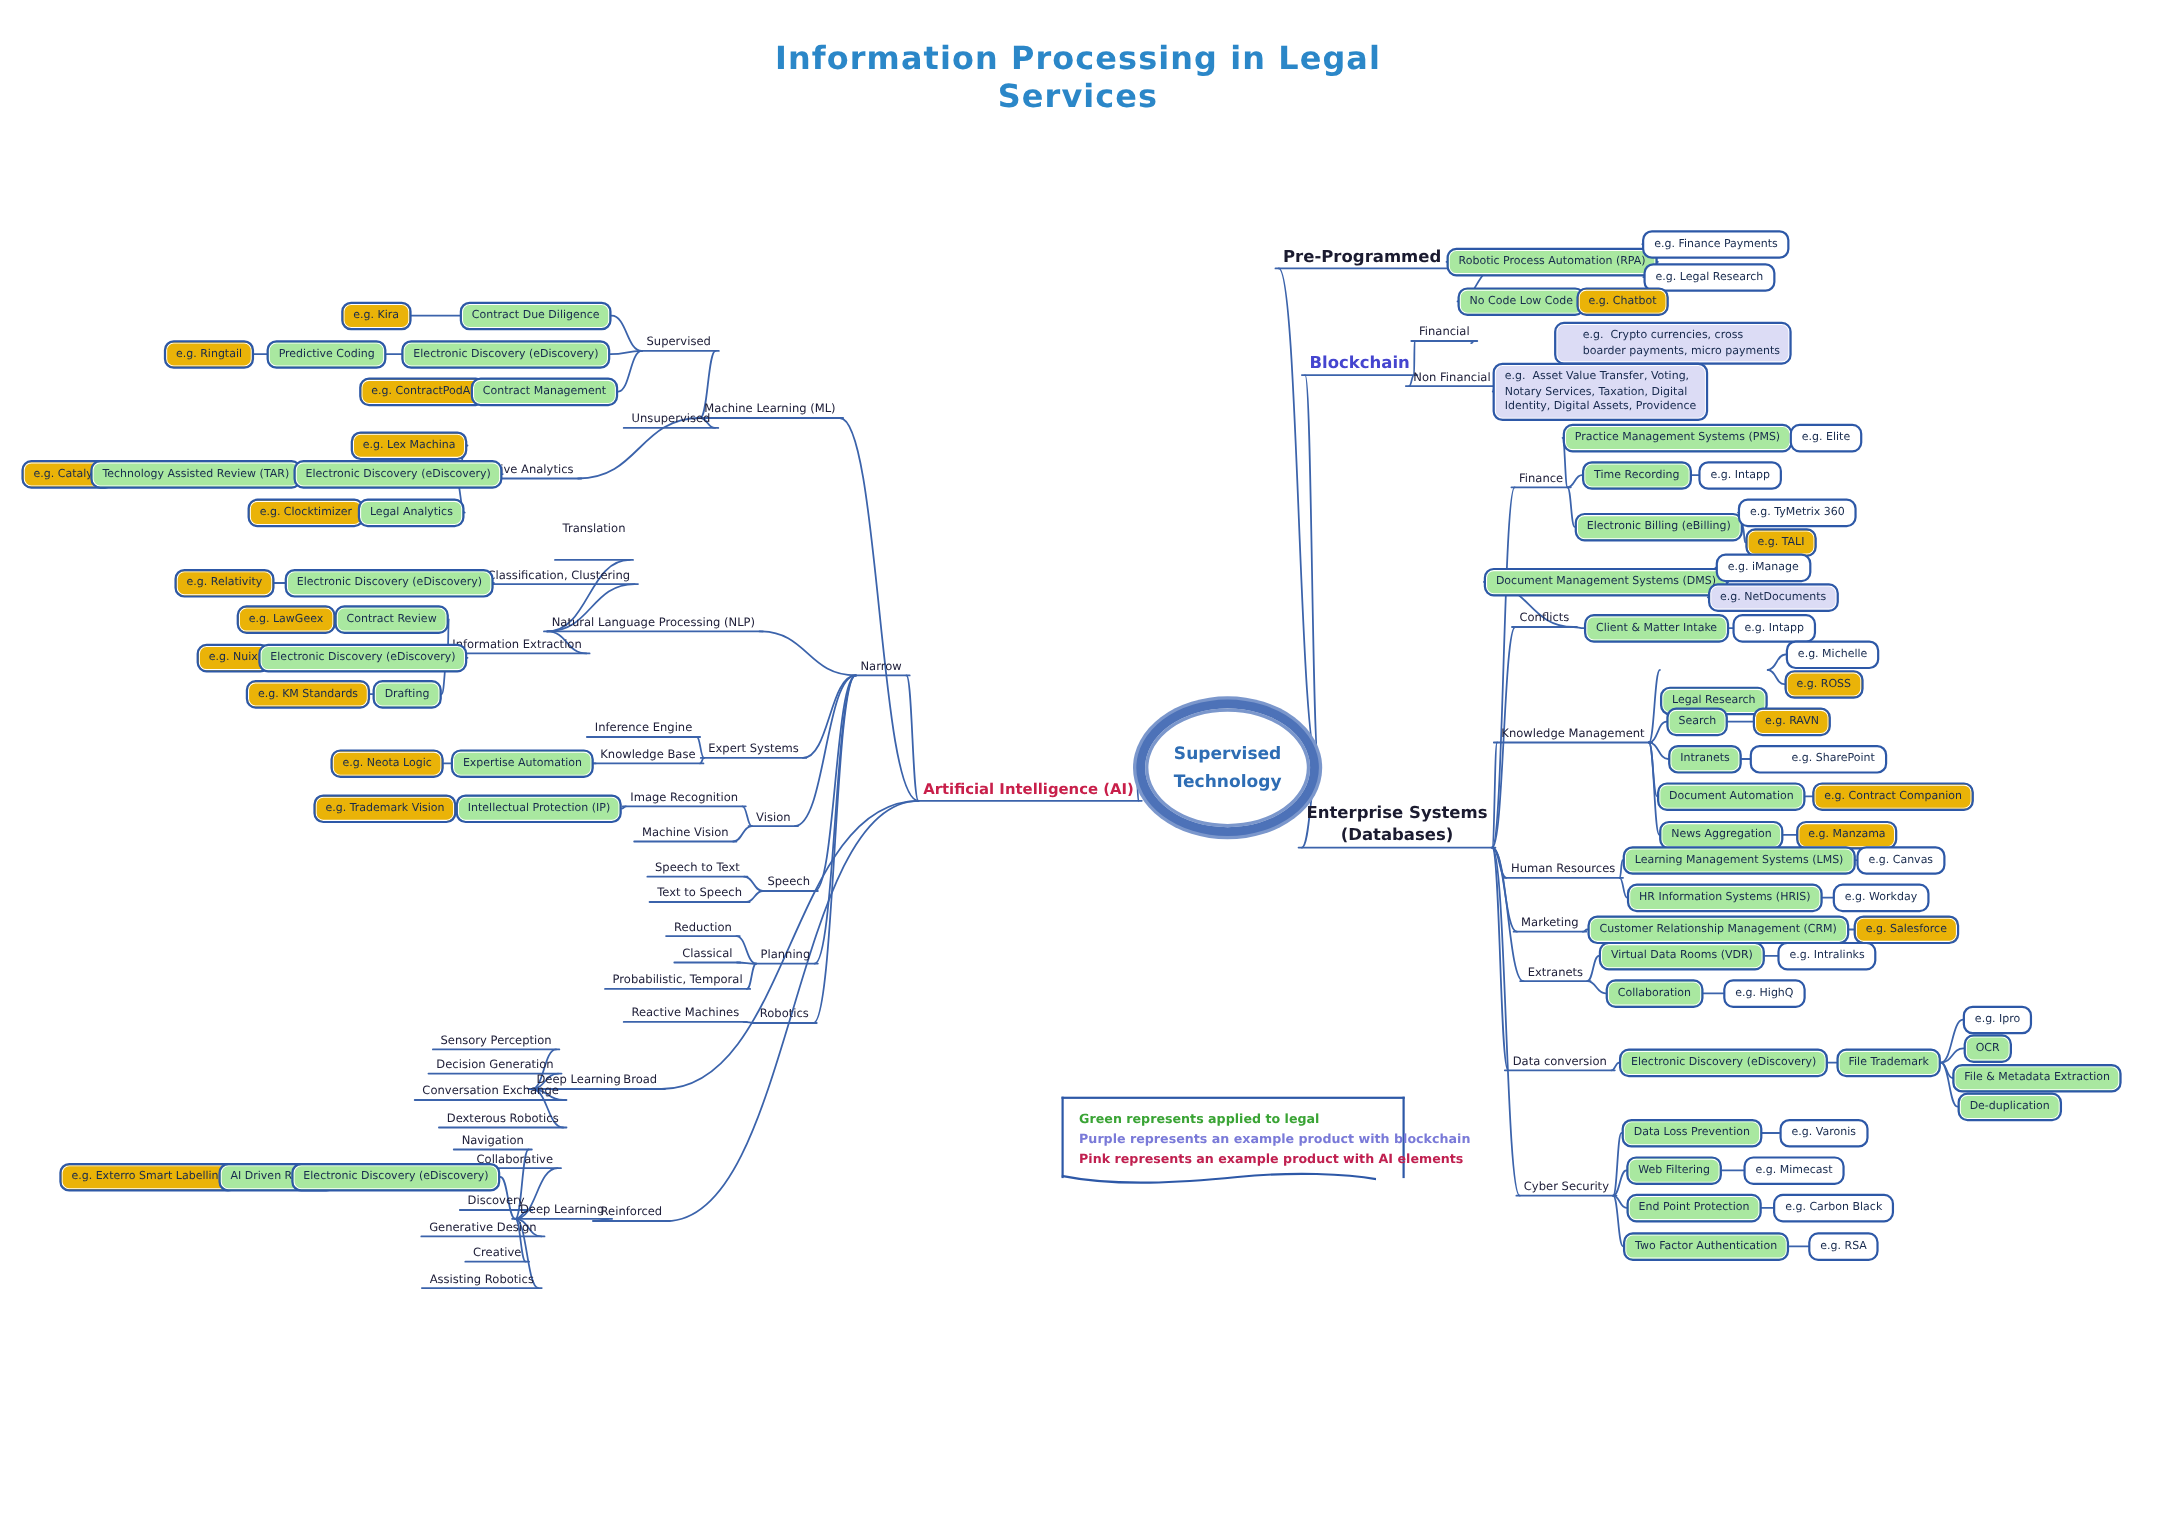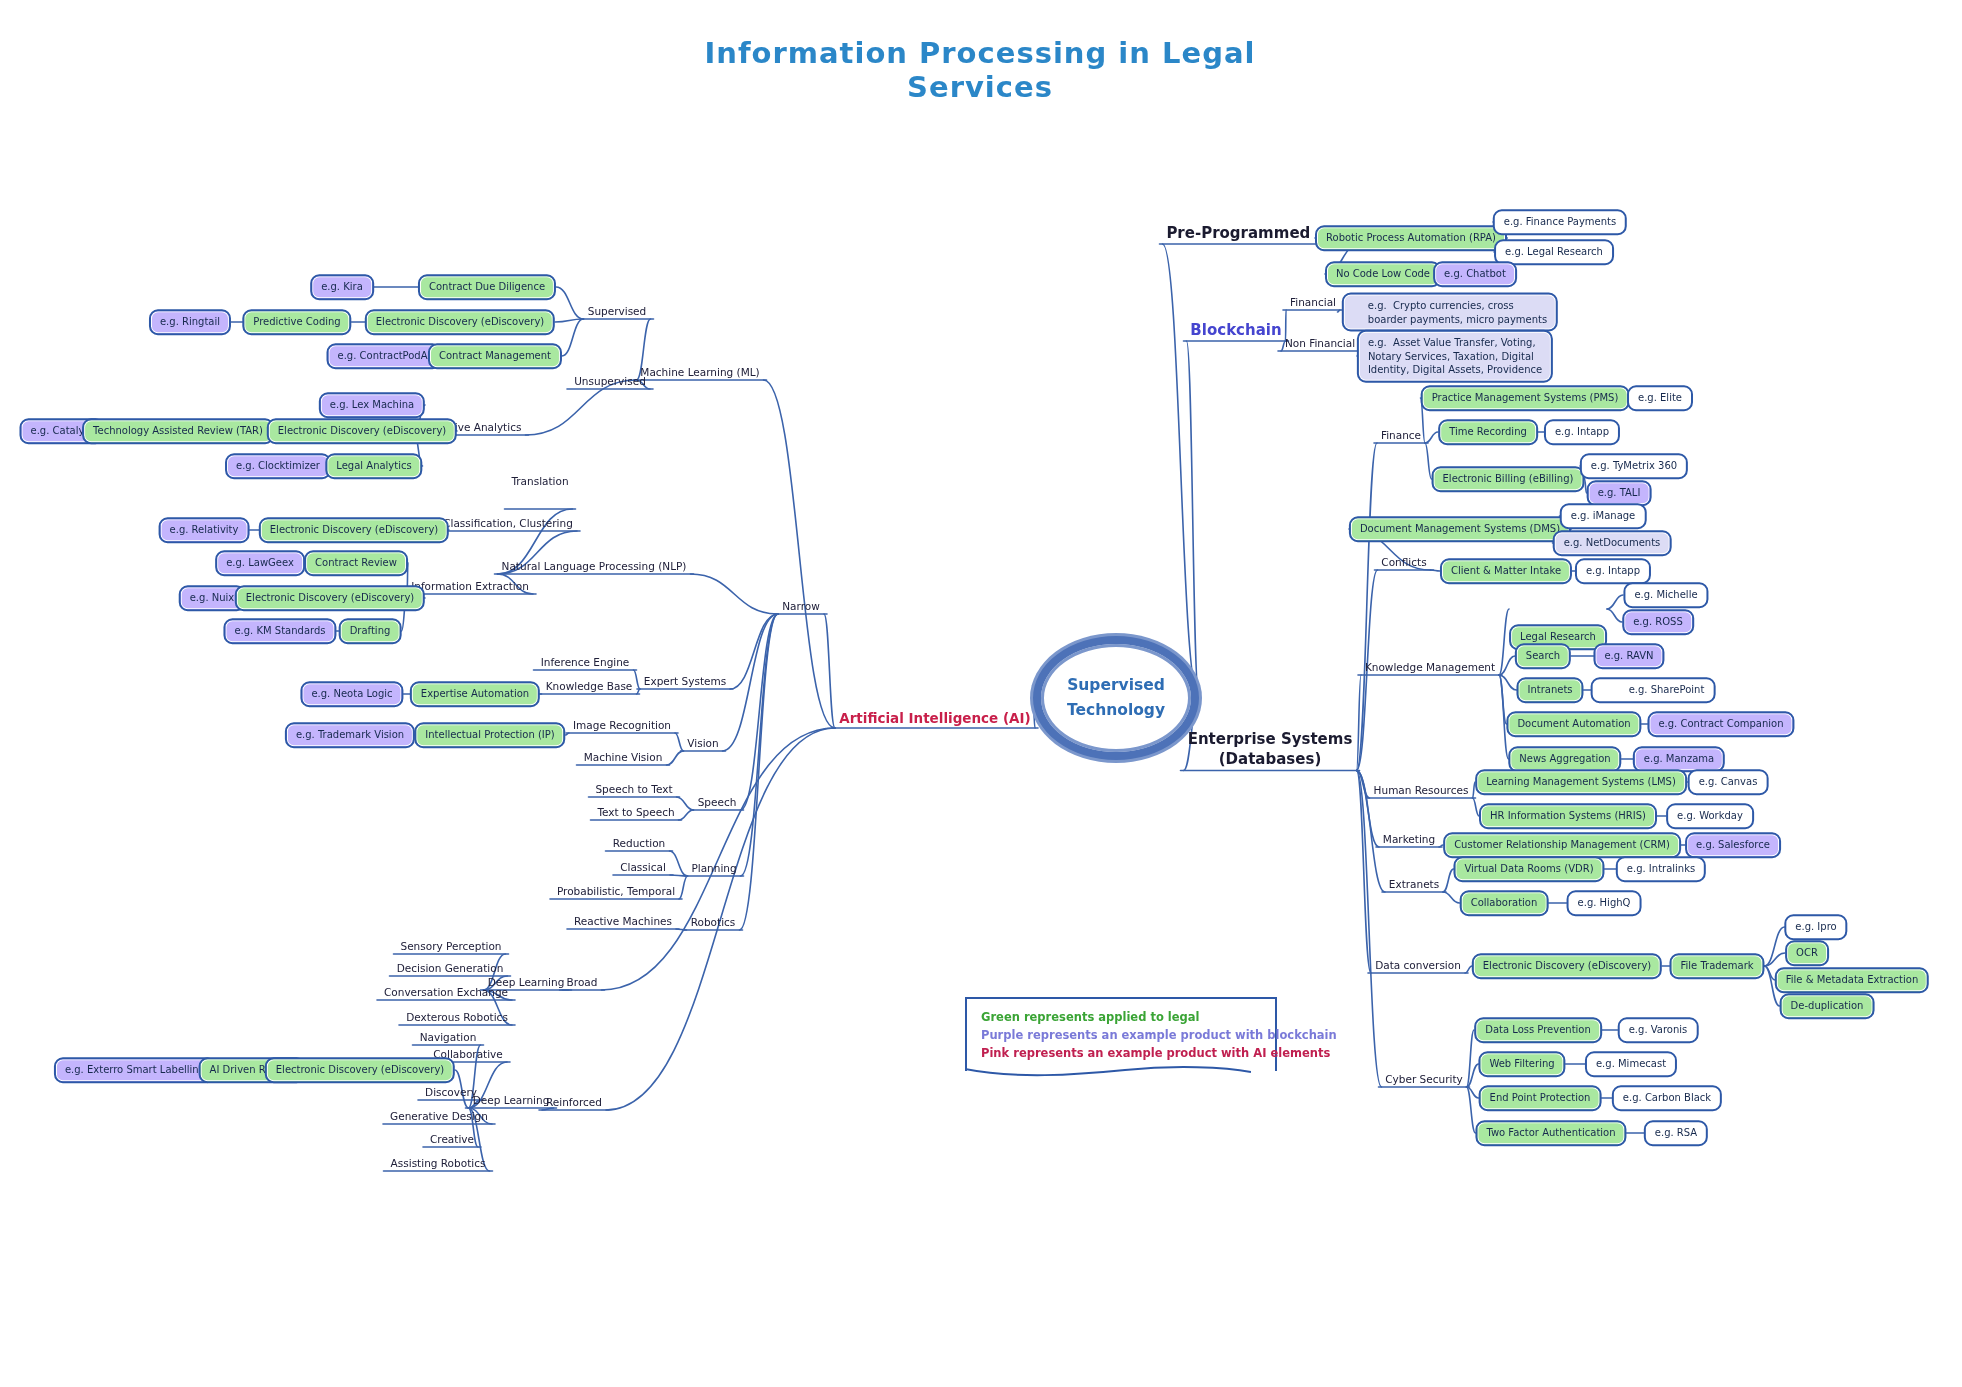--- a/index.html
+++ b/index.html
@@ -6,21 +6,21 @@
   .canvas{position:relative;width:1962px;height:1387px;background:#ffffff;overflow:hidden;
           font-family:"DejaVu Sans",sans-serif;}
   #edges{position:absolute;left:0;top:0;z-index:1;}
   .title{position:absolute;left:640px;top:36px;width:680px;text-align:center;margin:0;
          font-size:29px;font-weight:bold;color:#2b87c8;letter-spacing:1px;z-index:3;}
   .footer{position:absolute;left:52px;top:1320px;font-size:13.5px;color:#4d7fb8;font-weight:bold;z-index:3;}
   .node{position:absolute;transform:translate(-50%,-50%);z-index:2;color:#16294d;
         font-size:10px;line-height:1.35;text-align:center;white-space:pre;}
   .box{border:2px solid #2d58a7;border-radius:9px;padding:4px 9px;box-shadow:0 0 0 1px #fff inset;}
   .g{background:#a9e8a0;}
-  .p{background:#c4b5fd;}
+  .p{background:#eab308;}
   .w{background:#ffffff;}
   .v{background:#dcdcf5;text-align:left;}
   .l{font-size:10.5px;color:#20203a;padding:1px 4px;background:transparent;}
   .Ld{font-size:15px;font-weight:bold;color:#1b1b30;padding:1px 4px;}
   .Lb{font-size:15px;font-weight:bold;color:#4545cf;padding:1px 4px;}
   .Lr{font-size:13.5px;font-weight:bold;color:#c81f4a;padding:1px 4px;}
   .C{width:150px;height:108px;border:8px solid #4d72b8;border-radius:50%;background:#fff;
      box-shadow:0 0 0 3px #7b97cc, inset 0 0 0 3px #7b97cc;
      display:flex;align-items:center;justify-content:center;
      font-size:15.5px;font-weight:bold;color:#2e6db4;line-height:1.6;}
@@ -236,21 +236,21 @@
 <div class="node C" style="left: 1116px; top: 698px;">Supervised
 Technology</div>
     <div class="node Ld" style="left: 1261px; top: 233px;">Pre-Programmed code</div>
     <div class="node box g" style="left: 1411px; top: 238px;">Robotic Process Automation (RPA)</div>
     <div class="node box w" style="left: 1560px; top: 222px;">e.g. Finance Payments</div>
     <div class="node box w" style="left: 1554px; top: 252px;">e.g. Legal Research</div>
     <div class="node box g" style="left: 1383px; top: 274px;">No Code Low Code</div>
     <div class="node box p" style="left: 1475px; top: 274px;">e.g. Chatbot</div>
     <div class="node Lb" style="left: 1236px; top: 330px;">Blockchain</div>
     <div class="node l" style="left: 1313px; top: 302px;">Financial</div>
-    <div class="node box v" style="left: 1450px; top: 312px; padding-left: 24px;">e.g.  Crypto currencies, cross
+    <div class="node box v" style="left: 1521px; top: 312px; padding-left: 24px;">e.g.  Crypto currencies, cross
 boarder payments, micro payments</div>
     <div class="node l" style="left: 1320px; top: 343px;">Non Financial</div>
     <div class="node box v" style="left: 1455px; top: 356px;">e.g.  Asset Value Transfer, Voting,
 Notary Services, Taxation, Digital
 Identity, Digital Assets, Providence</div>
     <div class="node Ld" style="left: 1270px; top: 749px;">Enterprise Systems
 (Databases)</div>
     <div class="node l" style="left: 1401px; top: 435px;">Finance</div>
     <div class="node box g" style="left: 1525px; top: 398px;">Practice Management Systems (PMS)</div>
     <div class="node box w" style="left: 1660px; top: 398px;">e.g. Elite</div>

